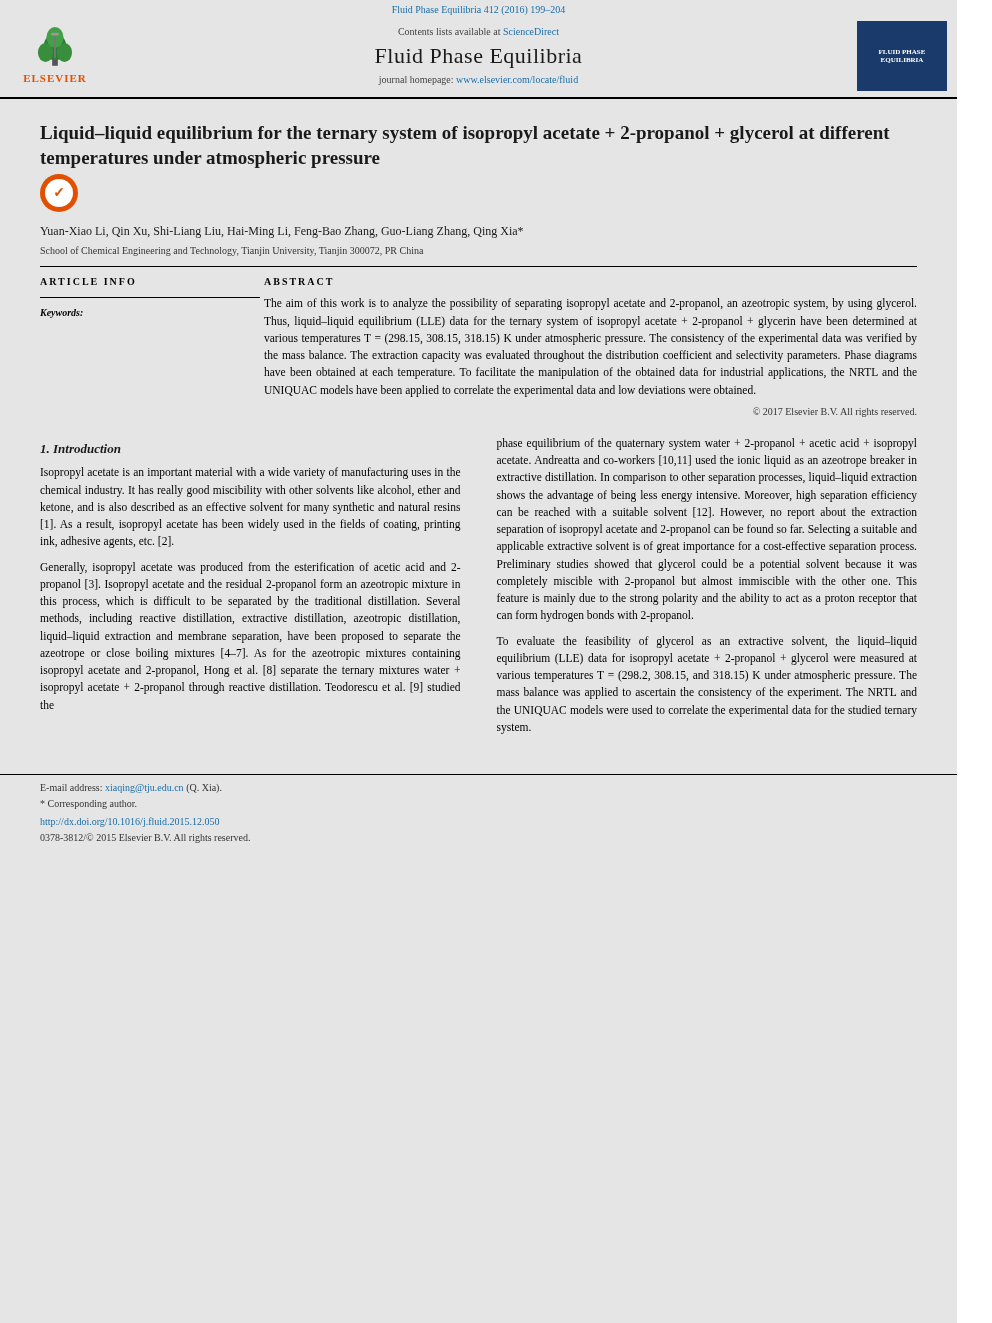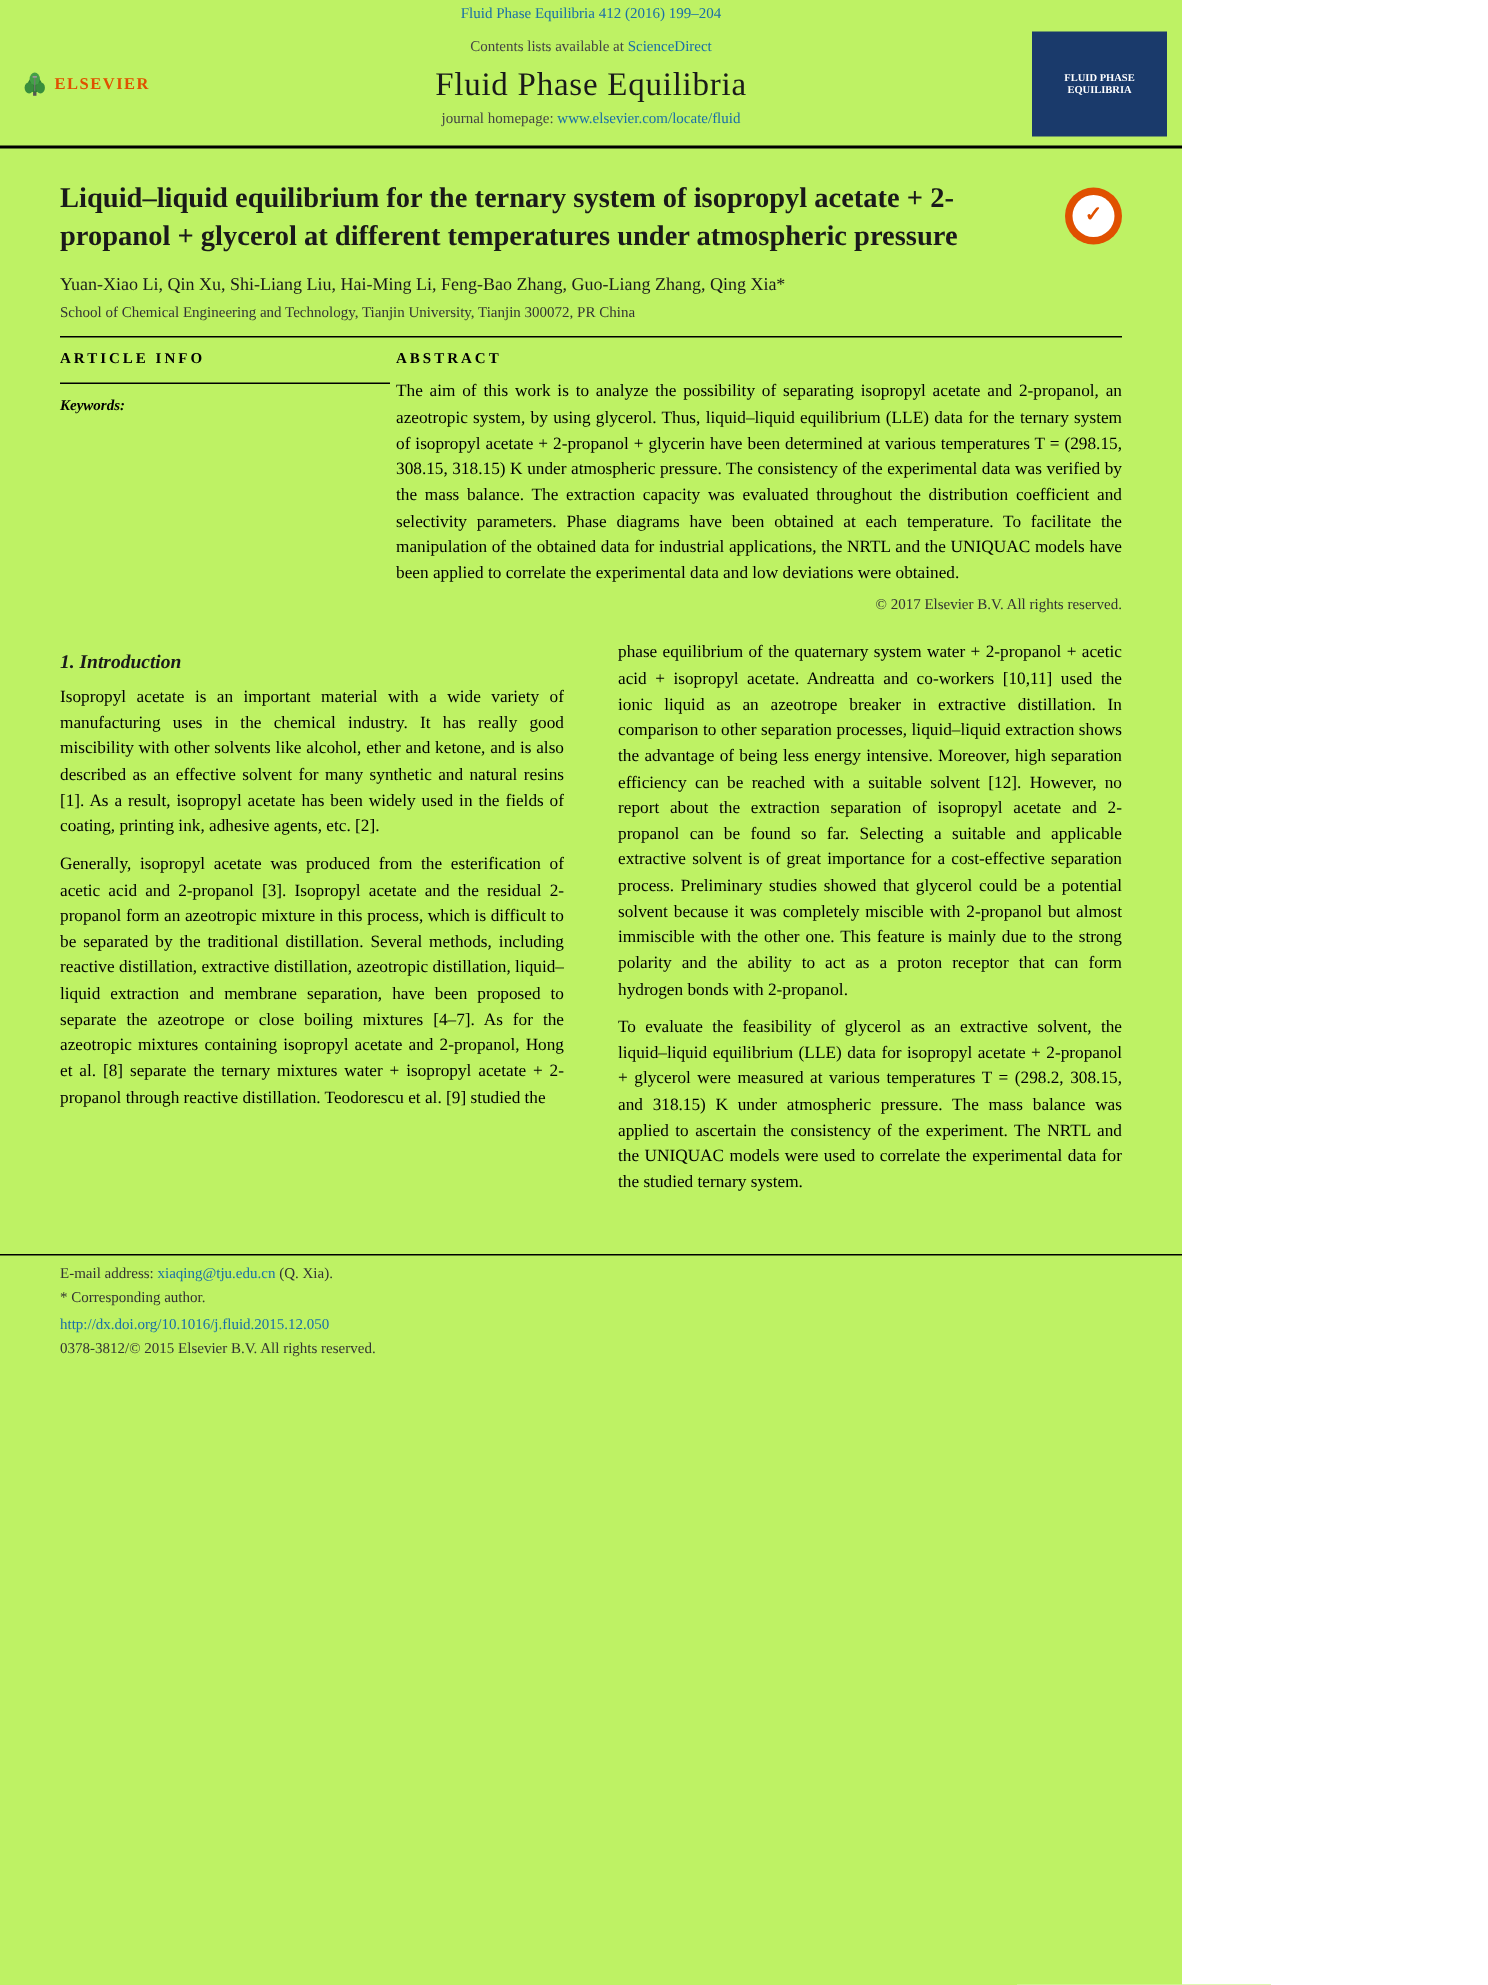--- a/index.html
+++ b/index.html
@@ -4,43 +4,43 @@
   <style>
     * { box-sizing: border-box; margin: 0; padding: 0; }
     body {
       font-family: 'Times New Roman', Times, serif;
       background: #fff;
       color: #000;
       font-size: 13px;
       line-height: 1.4;
     }
     .page {
-      width: 788px;
+      width: 957px;
       min-height: 1323px;
-      background: #bef264;
+      background: #e5e5e5;
       padding: 0;
       position: relative;
     }
     
     .journal-header {
       border-bottom: 2px solid #000;
       padding-bottom: 6px;
       margin-bottom: 0;
     }
     .journal-top-bar {
       display: flex;
       align-items: center;
       justify-content: space-between;
       padding: 4px 10px 0 10px;
     }
     .elsevier-logo {
       width: 90px;
       height: 60px;
       display: flex;
-      flex-direction: row;
+      flex-direction: column;
       align-items: center;
       justify-content: flex-end;
     }
     .elsevier-text {
       font-size: 11px;
       color: #e05000;
       font-weight: bold;
       letter-spacing: 1px;
       margin-top: 2px;
     }
@@ -100,20 +100,21 @@
     .article-title {
       font-size: 19px;
       font-weight: bold;
       color: #1a1a1a;
       line-height: 1.3;
       margin-bottom: 10px;
       margin-top: 12px;
       display: flex;
       align-items: flex-start;
       justify-content: space-between;
+      flex-direction: column;
     }
     .article-title-text {
       flex: 1;
       padding-right: 10px;
     }
     .crossmark-badge {
       width: 38px;
       height: 38px;
       background: #e05000;
       border-radius: 50%;

